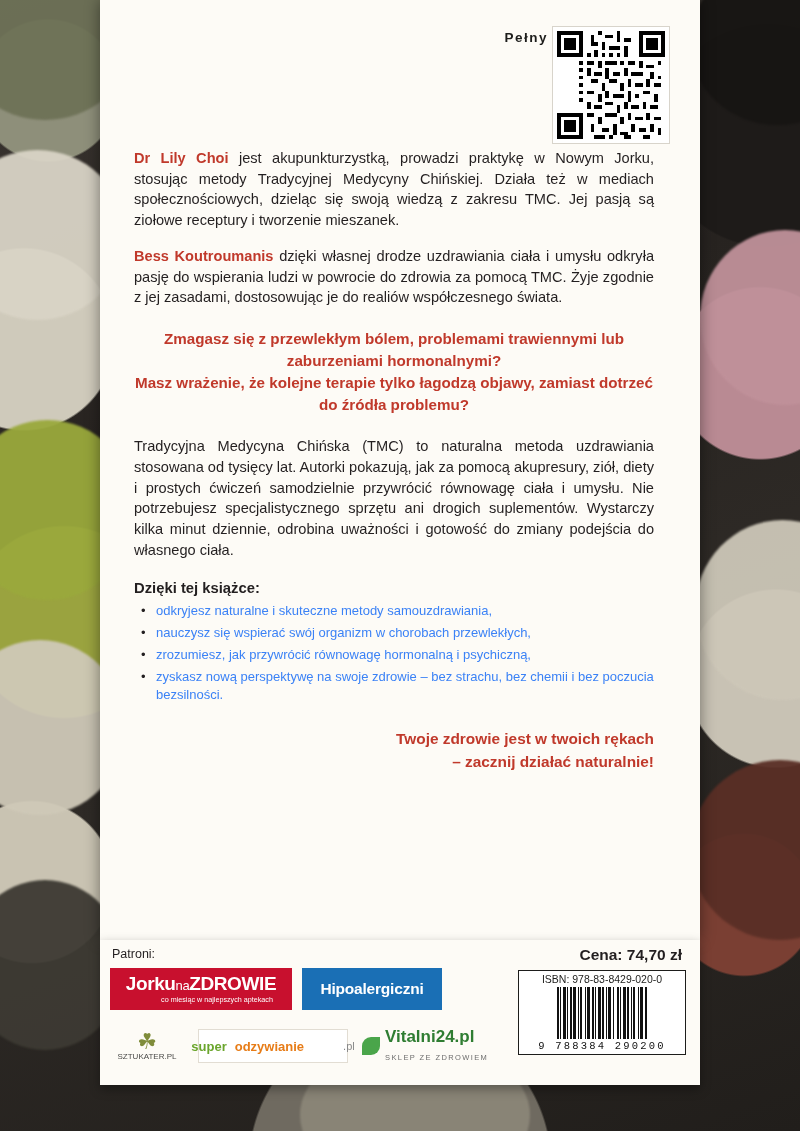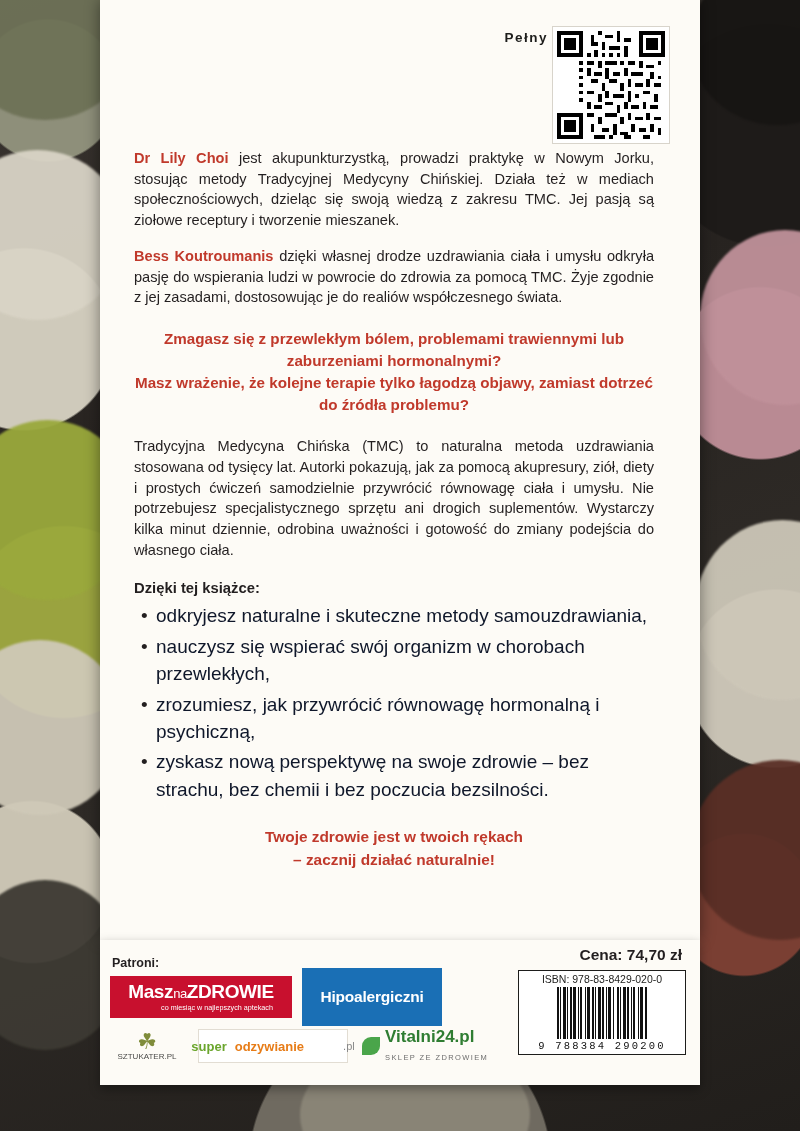--- a/index.html
+++ b/index.html
@@ -147,24 +147,24 @@
     margin: 20px 0 6px 0;
     color: #231f20;
   }
   ul.benefits {
     margin: 0;
     padding: 0 0 0 22px;
     list-style: none;
   }
   ul.benefits li {
     position: relative;
-    font-size: 19px;
+    font-size: 13px;
     line-height: 1.44;
     margin-bottom: 3px;
-    color: #0f172a;
+    color: #3b82f6;
   }
   ul.benefits li::before {
     content: "•";
     position: absolute;
     left: -15px;
     top: 0;
     color: #231f20;
   }
   .closing {
     margin-top: 22px;
@@ -181,23 +181,23 @@
     left: 100px;
     top: 940px;
     width: 600px;
     height: 145px;
     background: #fdfbf6;
     box-shadow: 0 4px 10px rgba(0,0,0,.35);
   }
   .patroni-label {
     position: absolute;
     left: 12px;
-    top: 16px;
+    top: 7px;
     font-size: 12.5px;
-    font-weight: bold;
+    font-weight: normal;
     color: #231f20;
   }
   .logos-row {
     position: absolute;
     left: 10px;
     top: 28px;
     display: flex;
     align-items: center;
     gap: 10px;
   }
@@ -224,21 +224,21 @@
   .moda-top {
     font-size: 19px;
     font-weight: bold;
     letter-spacing: -.4px;
   }
   .moda-top .na { font-size: 13px; font-weight: normal; }
   .moda-bot { font-size: 7.2px; margin-top: 3px; padding-left: 32px; }
 
   .hipo-logo {
     width: 140px;
-    height: 58px;
+    height: 42px;
     background: #1a6fb5;
     color: #fff;
     display: flex;
     align-items: center;
     justify-content: center;
     font-size: 15.5px;
     font-weight: bold;
     letter-spacing: -.2px;
   }
 
@@ -490,33 +490,33 @@
         <p class="para">Tradycyjna Medycyna Chińska (TMC) to naturalna metoda uzdrawiania stosowana od tysięcy lat. Autorki pokazują, jak za pomocą akupresury, ziół, diety i prostych ćwiczeń samodzielnie przywrócić równowagę ciała i umysłu. Nie potrzebujesz specjalistycznego sprzętu ani drogich suplementów. Wystarczy kilka minut dziennie, odrobina uważności i gotowość do zmiany podejścia do własnego ciała.</p>
 
         <div class="lead-in">Dzięki tej książce:</div>
         <ul class="benefits">
           <li>odkryjesz naturalne i skuteczne metody samouzdrawiania,</li>
           <li>nauczysz się wspierać swój organizm w chorobach przewlekłych,</li>
           <li>zrozumiesz, jak przywrócić równowagę hormonalną i psychiczną,</li>
           <li>zyskasz nową perspektywę na swoje zdrowie – bez strachu, bez chemii i bez poczucia bezsilności.</li>
         </ul>
 
-        <div class="closing" style="white-space:pre-line;">Twoje zdrowie jest w twoich rękach
+        <div class="closing" style="white-space:pre-line;text-align:right;">Twoje zdrowie jest w twoich rękach
 – zacznij działać naturalnie!</div>
       </div>
     </div>
   </div>
 
   <div class="footer">
     <div class="patroni-label">Patroni:</div>
 
     <div class="logos-row">
       <div class="moda-logo">
         <div class="moda-top">
-          <span>Masz</span><span class="na">na</span><span>ZDROWIE</span>
+          <span>Jorku</span><span class="na">na</span><span>ZDROWIE</span>
         </div>
         <div class="moda-bot">co miesiąc w najlepszych aptekach</div>
       </div>
       <div class="hipo-logo">Hipoalergiczni</div>
     </div>
 
     <div class="logos-row2">
       <div class="sztukater">
         <span class="sz-mark">☘</span>
         <span>SZTUKATER.PL</span>

